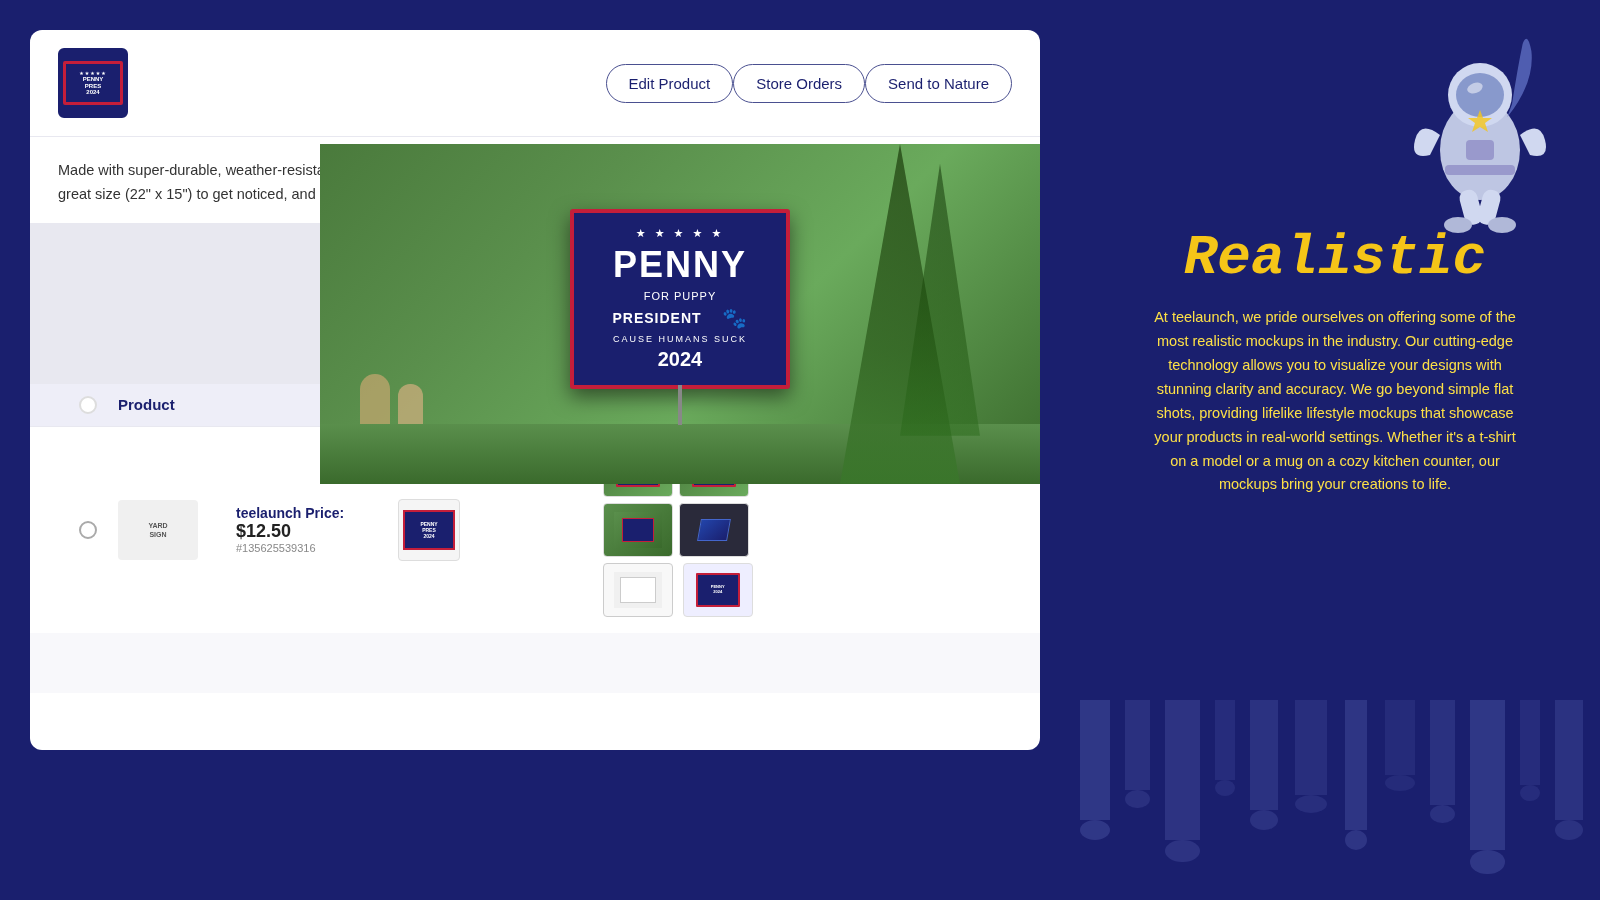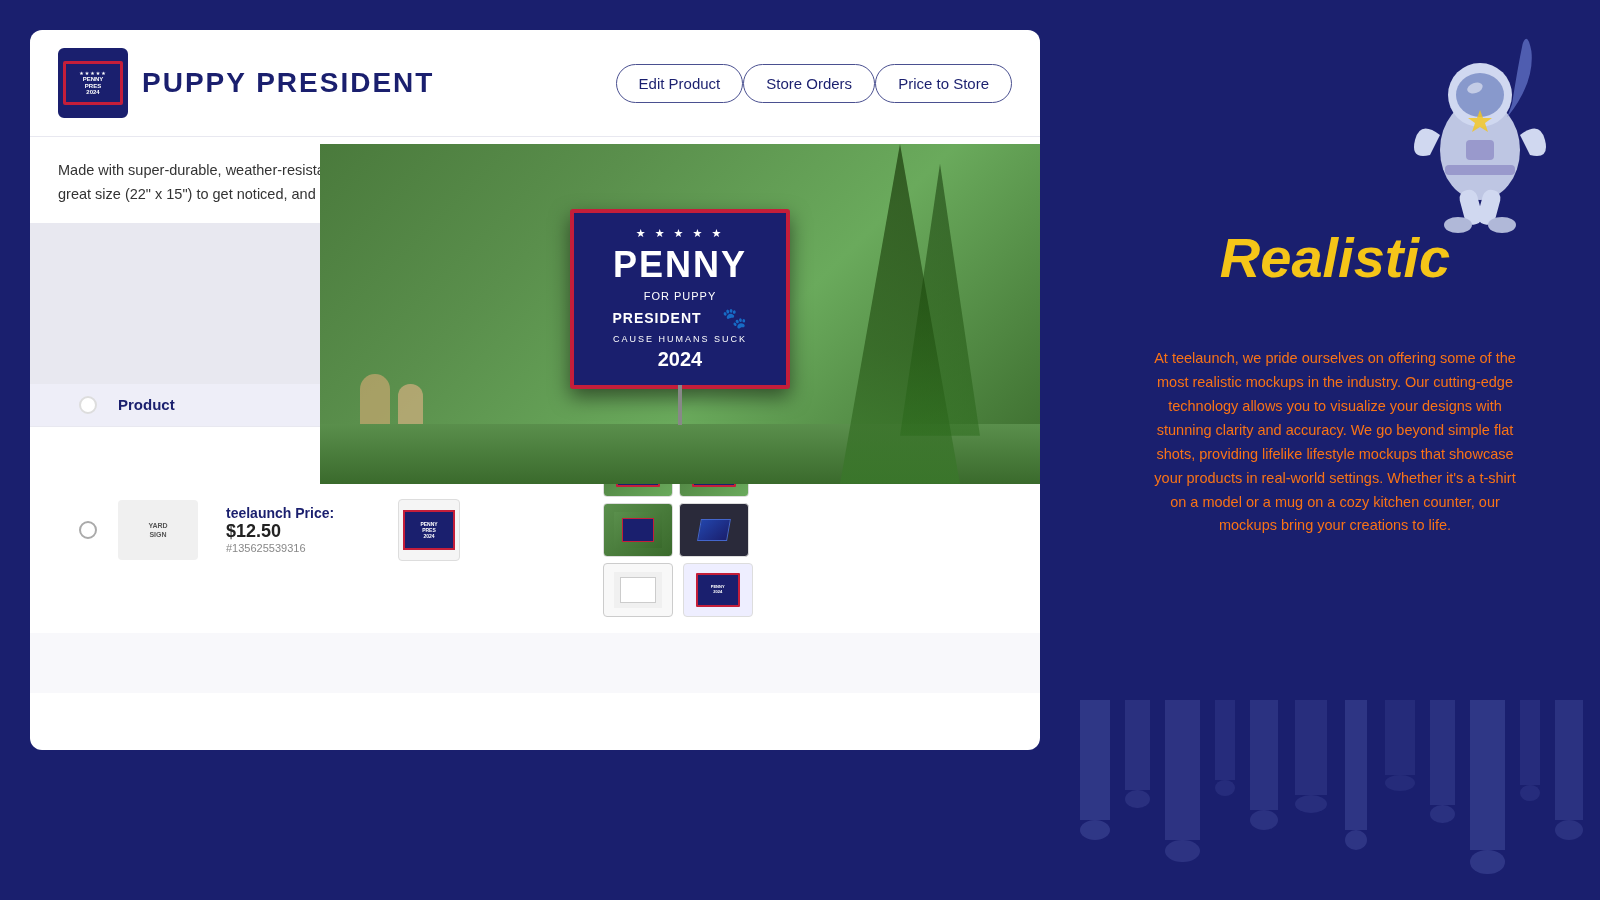--- a/index.html
+++ b/index.html
@@ -238,21 +238,21 @@
       font-size: 8px;
       color: #999;
       text-align: center;
       flex-direction: column;
       margin-right: 14px;
     }
 
     .variant-info {
       display: flex;
       align-items: center;
-      gap: 14px;
+      gap: 24px;
     }
 
     .variant-details h3 {
       font-size: 14px;
       font-weight: 700;
       color: #1a1f6e;
     }
 
     .variant-details .price {
       font-size: 18px;
@@ -383,45 +383,44 @@
     .realistic-mockups-title {
       text-align: center;
       margin-bottom: 20px;
     }
 
     .realistic-word {
       font-size: 56px;
       font-style: italic;
       font-weight: 900;
       color: #f5c518;
-      font-family: Liberation Sans, sans-serif;
+      font-family: Liberation Mono, monospace;
       line-height: 1;
       display: block;
     }
 
     .mockups-word {
       font-size: 64px;
       font-weight: 900;
       color: white;
       letter-spacing: 3px;
       text-transform: uppercase;
       display: block;
       line-height: 1;
       -webkit-text-stroke: 3px #4a5090;
       text-shadow: 3px 3px 0 #4a5090;
     }
 
     
     .right-description {
-      color: #f97316;
+      color: #fde047;
       font-size: 14.5px;
       line-height: 1.65;
       text-align: center;
       max-width: 380px;
-      margin-top: 41px;
     }
 
     
     .drip-container {
       position: absolute;
       bottom: 0;
       left: 0;
       right: 0;
       height: 200px;
       overflow: hidden;
@@ -463,26 +462,25 @@
   <div class="product-card">
 
     <div class="product-header">
       <div class="product-title-area">
         <div class="product-thumbnail">
           <div class="product-thumbnail-inner">
             <span class="thumb-stars">★★★★★</span>
             <span class="thumb-name">PENNY<br>PRES<br>2024</span>
           </div>
         </div>
-        <h1 class="product-title">PUPPY PRESIDENT</h1>
       </div>
       <div class="header-buttons">
         <button class="btn-outline">Edit Product</button>
         <button class="btn-outline">Store Orders</button>
-        <button class="btn-outline">Price to Store</button>
+        <button class="btn-outline">Send to Nature</button>
       </div>
     </div>
 
     <div class="product-description">
       <p>Made with super-durable, weather-resistant vinyl (think heavy-duty banner!), they can handle anything Mother Nature throws their way. They're a great size (22" x 15") to get noticed, and come with a handy metal stake to easily plant them in your yard.</p>
     </div>
 
     <div class="product-images-row">
       <div class="mockup-overlay">
         <div class="mockup-overlay-img">

